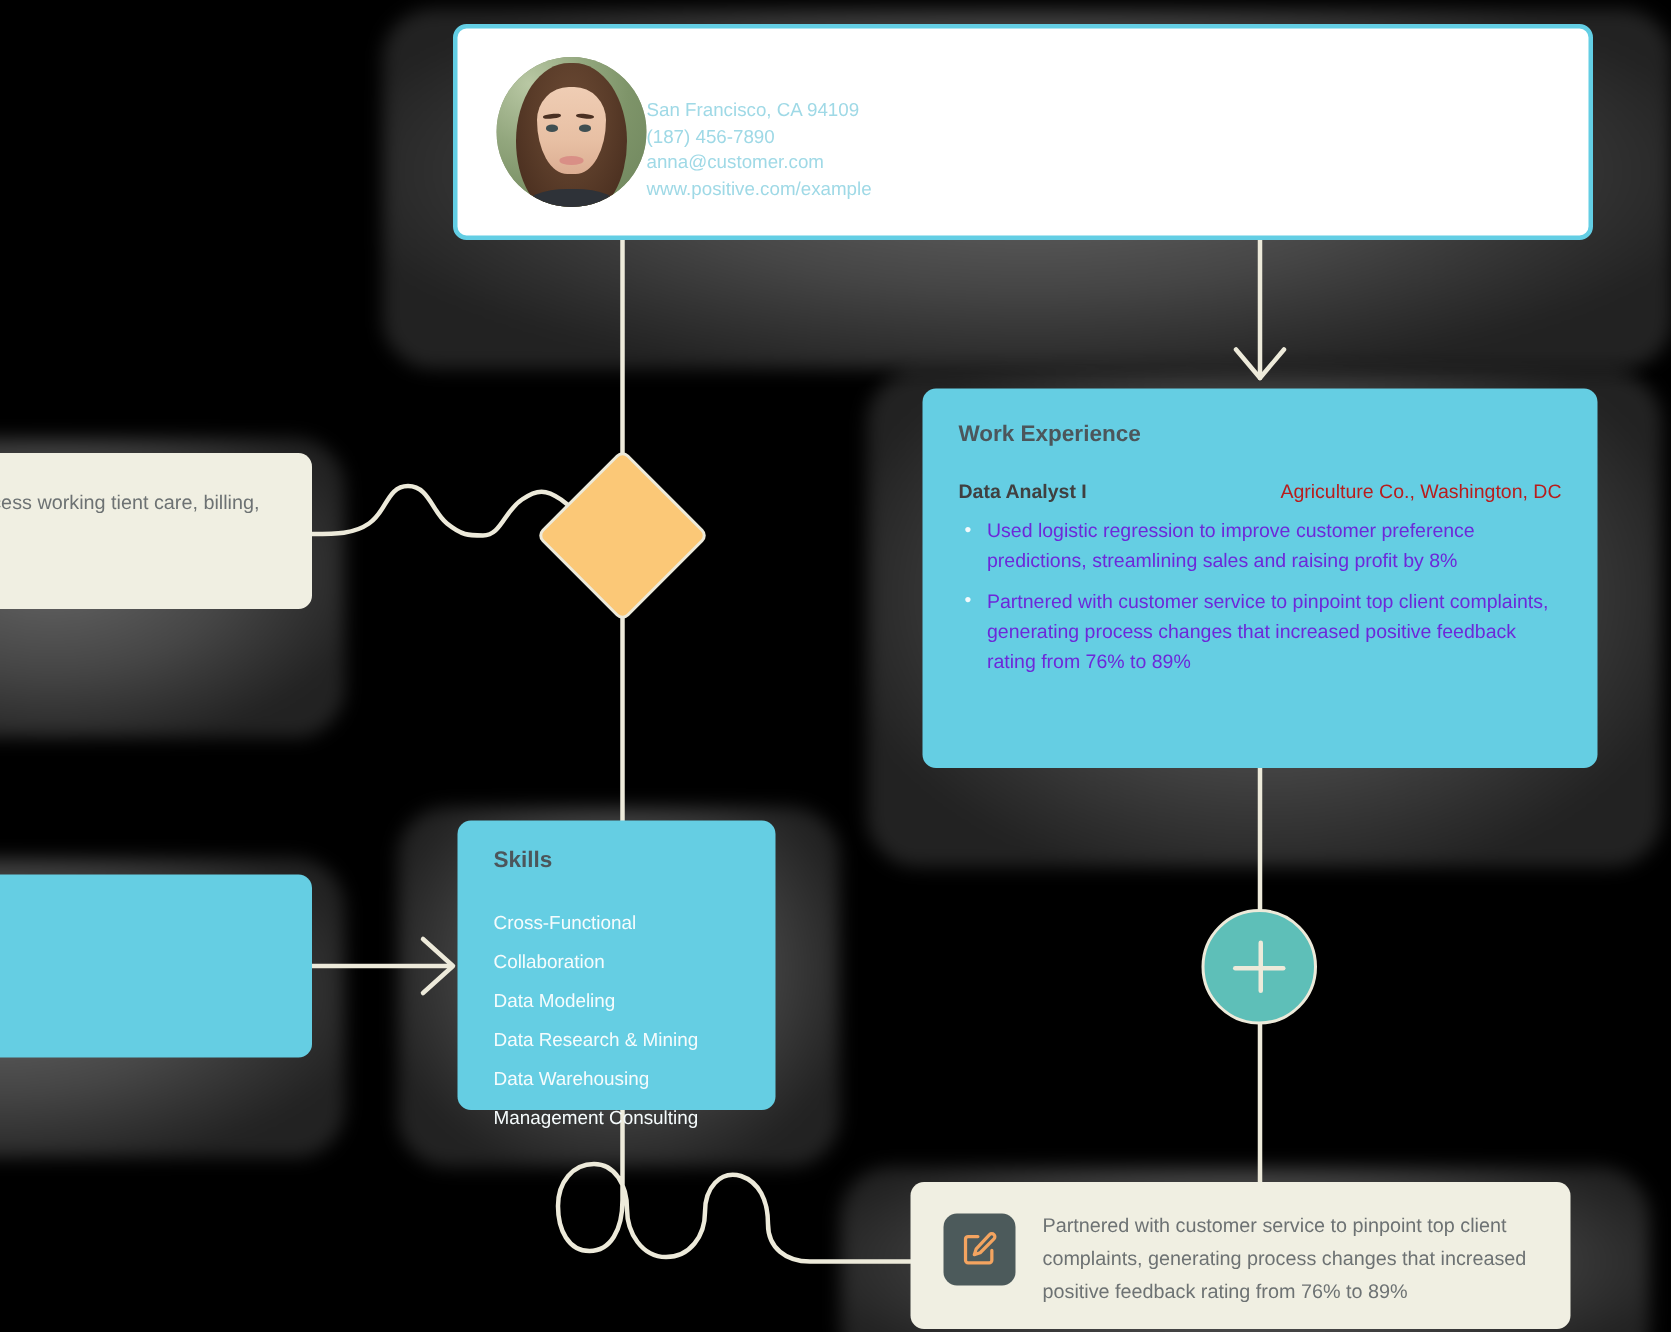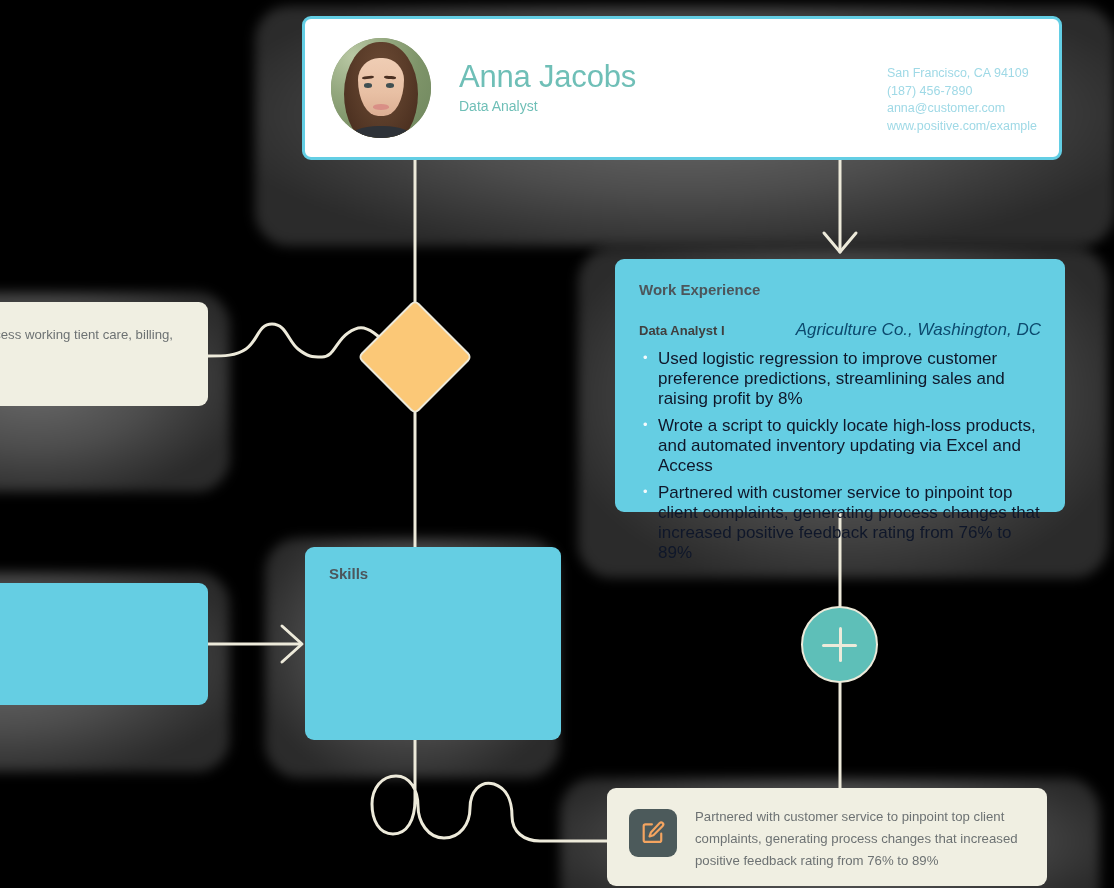--- a/index.html
+++ b/index.html
@@ -192,51 +192,50 @@
     justify-content: space-between;
     align-items: baseline;
     margin-bottom: 9px;
   }
   #job-title {
     color: #404040;
     font-size: 13px;
     font-weight: 700;
   }
   #job-company {
-    color: #0c4a6e;
-    font-size: 17px;
-    font-style: italic;
+    color: #b91c1c;
+    font-size: 13px;
   }
   #work-bullets {
     list-style: none;
     margin: 0;
     padding: 0;
   }
   #work-bullets li {
-    color: #0f172a;
-    font-size: 17px;
+    color: #6d28d9;
+    font-size: 13px;
     line-height: 20px;
     padding-left: 19px;
     position: relative;
     margin-bottom: 7px;
   }
   #work-bullets li::before {
     content: "•";
     position: absolute;
     left: 4px;
     top: -1px;
     font-size: 13px;
     color: #F3FAFC;
   }
 
   
   #skills-card {
     left: 305px;
     top: 547px;
-    width: 256px;
+    width: 212px;
     height: 193px;
     padding: 18px 20px 0 24px;
   }
   #skills-card .card-title { margin-bottom: 19px; }
   #skills-list {
     list-style: none;
     margin: 0;
     padding: 0;
   }
   #skills-list li {
@@ -386,48 +385,50 @@
       <div class="hair"></div>
       <div class="face"></div>
       <div class="brow-l"></div>
       <div class="brow-r"></div>
       <div class="eye-l"></div>
       <div class="eye-r"></div>
       <div class="lips"></div>
       <div class="shoulder"></div>
     </div>
 
-    <div id="id-block">
-      <div id="person-name">Anna Jacobs</div>
-      <div id="person-title">Data Analyst</div>
-    </div>
 
     <div id="contact-block">
       <div>San Francisco, CA 94109</div>
       <div>(187) 456-7890</div>
       <div>anna@customer.com</div>
       <div>www.positive.com/example</div>
     </div>
   </div>
 
   <div id="work-card" class="card blue">
     <div class="card-title">Work Experience</div>
     <div id="job-row">
       <div id="job-title">Data Analyst I</div>
       <div id="job-company">Agriculture Co., Washington, DC</div>
     </div>
     <ul id="work-bullets">
       <li>Used logistic regression to improve customer preference predictions, streamlining sales and raising profit by 8%</li>
-      <li>Wrote a script to quickly locate high-loss products, and automated inventory updating via Excel and Access</li>
       <li>Partnered with customer service to pinpoint top client complaints, generating process changes that increased positive feedback rating from 76% to 89%</li>
     </ul>
   </div>
 
   <div id="skills-card" class="card blue">
     <div class="card-title">Skills</div>
+    <ul id="skills-list">
+      <li>Cross-Functional Collaboration</li>
+      <li>Data Modeling</li>
+      <li>Data Research &amp; Mining</li>
+      <li>Data Warehousing</li>
+      <li>Management Consulting</li>
+    </ul>
   </div>
 
   <div id="summary-card" class="card cream">
     <p>monstrated success working tient care, billing, and</p>
   </div>
 
   <div id="left-blue-card" class="card blue">
     <p>ce</p>
   </div>
 

